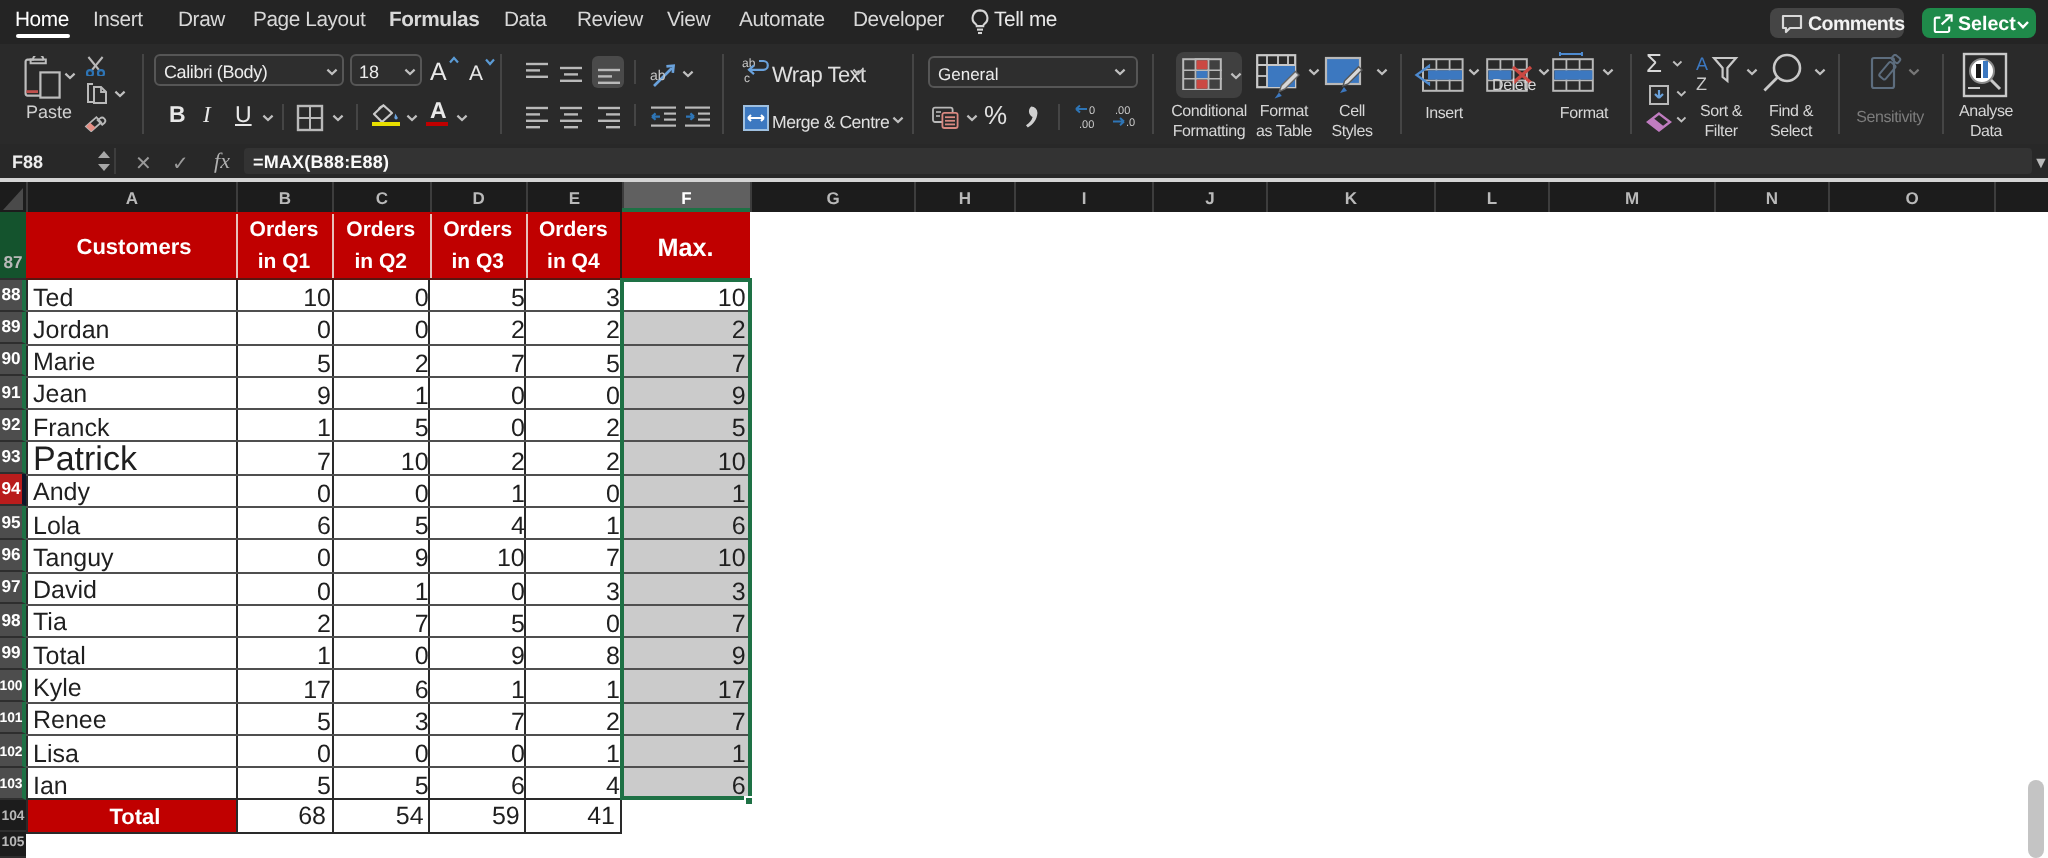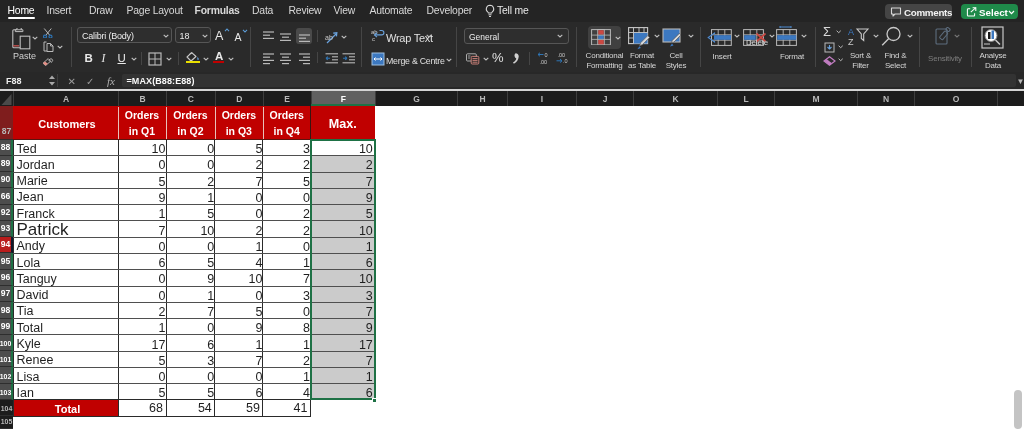--- a/index.html
+++ b/index.html
@@ -399,25 +399,25 @@
 <div class="ab" style="left:717px;top:90.5px;width:57px;height:15.5px;background:transparent;border-left:1px solid #3d3d3d;color:#b9b9b9;font-size:8.5px;font-weight:600;text-align:center;line-height:16.5px">L</div>
 <div class="ab" style="left:774px;top:90.5px;width:83px;height:15.5px;background:transparent;border-left:1px solid #3d3d3d;color:#b9b9b9;font-size:8.5px;font-weight:600;text-align:center;line-height:16.5px">M</div>
 <div class="ab" style="left:857px;top:90.5px;width:57px;height:15.5px;background:transparent;border-left:1px solid #3d3d3d;color:#b9b9b9;font-size:8.5px;font-weight:600;text-align:center;line-height:16.5px">N</div>
 <div class="ab" style="left:914px;top:90.5px;width:83px;height:15.5px;background:transparent;border-left:1px solid #3d3d3d;color:#b9b9b9;font-size:8.5px;font-weight:600;text-align:center;line-height:16.5px">O</div>
 <div class="ab" style="left:997px;top:90.5px;width:1px;height:15.5px;background:#3d3d3d"></div>
 <div class="ab" style="left:310.5px;top:104px;width:64.5px;height:2px;background:#1e7145"></div>
 <svg class="ab" style="left:0;top:90.5px" width="13" height="15.5" viewBox="0 0 13 15.5">
     <path d="M11.5 3 V14 H1.5 Z" fill="#4a4a4a"></path>
   </svg>
 <div class="ab" style="left:0;top:106px;width:13px;height:323px;background:#1c1c1c"></div>
-<div class="ab" style="left:0;top:106px;width:13px;height:33.5px;background:#7f1d1d;color:#b8b8b8;font-size:8.6px;display:flex;align-items:flex-end;justify-content:center;padding-bottom:3px;font-weight:600;border-bottom:1px solid #2e2e2e">87</div>
+<div class="ab" style="left:0;top:106px;width:13px;height:33.5px;background:#14532d;color:#b8b8b8;font-size:8.6px;display:flex;align-items:flex-end;justify-content:center;padding-bottom:3px;font-weight:600;border-bottom:1px solid #2e2e2e">87</div>
 <div class="ab" style="left:0;top:139.5px;width:13px;height:16.28125px;background:#4d4d4d;border-right:2px solid #1e7145;color:#fff;font-size:8.6px;display:flex;align-items:flex-end;justify-content:center;padding-bottom:3px;font-weight:600;border-bottom:1px solid #2e2e2e">88</div>
 <div class="ab" style="left:0;top:155.78125px;width:13px;height:16.28125px;background:#4d4d4d;border-right:2px solid #1e7145;color:#fff;font-size:8.6px;display:flex;align-items:flex-end;justify-content:center;padding-bottom:3px;font-weight:600;border-bottom:1px solid #2e2e2e">89</div>
 <div class="ab" style="left:0;top:172.0625px;width:13px;height:16.28125px;background:#4d4d4d;border-right:2px solid #1e7145;color:#fff;font-size:8.6px;display:flex;align-items:flex-end;justify-content:center;padding-bottom:3px;font-weight:600;border-bottom:1px solid #2e2e2e">90</div>
-<div class="ab" style="left:0;top:188.34375px;width:13px;height:16.28125px;background:#4d4d4d;border-right:2px solid #1e7145;color:#fff;font-size:8.6px;display:flex;align-items:flex-end;justify-content:center;padding-bottom:3px;font-weight:600;border-bottom:1px solid #2e2e2e">66</div>
+<div class="ab" style="left:0;top:188.34375px;width:13px;height:16.28125px;background:#4d4d4d;border-right:2px solid #1e7145;color:#fff;font-size:8.6px;display:flex;align-items:flex-end;justify-content:center;padding-bottom:3px;font-weight:600;border-bottom:1px solid #2e2e2e">91</div>
 <div class="ab" style="left:0;top:204.625px;width:13px;height:16.28125px;background:#4d4d4d;border-right:2px solid #1e7145;color:#fff;font-size:8.6px;display:flex;align-items:flex-end;justify-content:center;padding-bottom:3px;font-weight:600;border-bottom:1px solid #2e2e2e">92</div>
 <div class="ab" style="left:0;top:220.90625px;width:13px;height:16.28125px;background:#4d4d4d;border-right:2px solid #1e7145;color:#fff;font-size:8.6px;display:flex;align-items:flex-end;justify-content:center;padding-bottom:3px;font-weight:600;border-bottom:1px solid #2e2e2e">93</div>
 <div class="ab" style="left:0;top:237.1875px;width:13px;height:16.28125px;background:#b91c1c;border-right:2px solid #0f172a;color:#fff;font-size:8.6px;display:flex;align-items:flex-end;justify-content:center;padding-bottom:3px;font-weight:600;border-bottom:1px solid #2e2e2e">94</div>
 <div class="ab" style="left:0;top:253.46875px;width:13px;height:16.28125px;background:#4d4d4d;border-right:2px solid #1e7145;color:#fff;font-size:8.6px;display:flex;align-items:flex-end;justify-content:center;padding-bottom:3px;font-weight:600;border-bottom:1px solid #2e2e2e">95</div>
 <div class="ab" style="left:0;top:269.75px;width:13px;height:16.28125px;background:#4d4d4d;border-right:2px solid #1e7145;color:#fff;font-size:8.6px;display:flex;align-items:flex-end;justify-content:center;padding-bottom:3px;font-weight:600;border-bottom:1px solid #2e2e2e">96</div>
 <div class="ab" style="left:0;top:286.03125px;width:13px;height:16.28125px;background:#4d4d4d;border-right:2px solid #1e7145;color:#fff;font-size:8.6px;display:flex;align-items:flex-end;justify-content:center;padding-bottom:3px;font-weight:600;border-bottom:1px solid #2e2e2e">97</div>
 <div class="ab" style="left:0;top:302.3125px;width:13px;height:16.28125px;background:#4d4d4d;border-right:2px solid #1e7145;color:#fff;font-size:8.6px;display:flex;align-items:flex-end;justify-content:center;padding-bottom:3px;font-weight:600;border-bottom:1px solid #2e2e2e">98</div>
 <div class="ab" style="left:0;top:318.59375px;width:13px;height:16.28125px;background:#4d4d4d;border-right:2px solid #1e7145;color:#fff;font-size:8.6px;display:flex;align-items:flex-end;justify-content:center;padding-bottom:3px;font-weight:600;border-bottom:1px solid #2e2e2e">99</div>
 <div class="ab" style="left:0;top:334.875px;width:13px;height:16.28125px;background:#4d4d4d;border-right:2px solid #1e7145;color:#fff;font-size:6.9px;display:flex;align-items:flex-end;justify-content:center;padding-bottom:3px;font-weight:600;border-bottom:1px solid #2e2e2e">100</div>
 <div class="ab" style="left:0;top:351.15625px;width:13px;height:16.28125px;background:#4d4d4d;border-right:2px solid #1e7145;color:#fff;font-size:6.9px;display:flex;align-items:flex-end;justify-content:center;padding-bottom:3px;font-weight:600;border-bottom:1px solid #2e2e2e">101</div>

